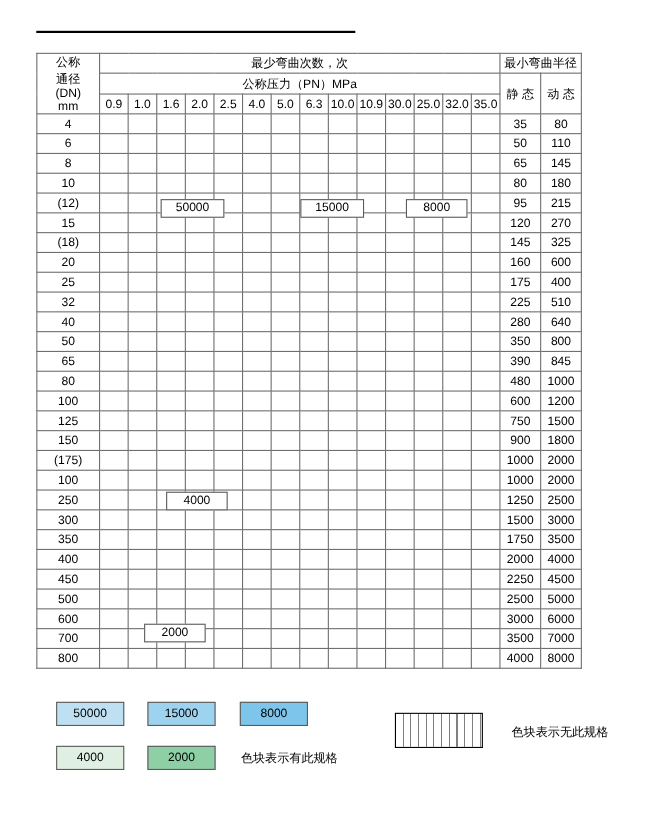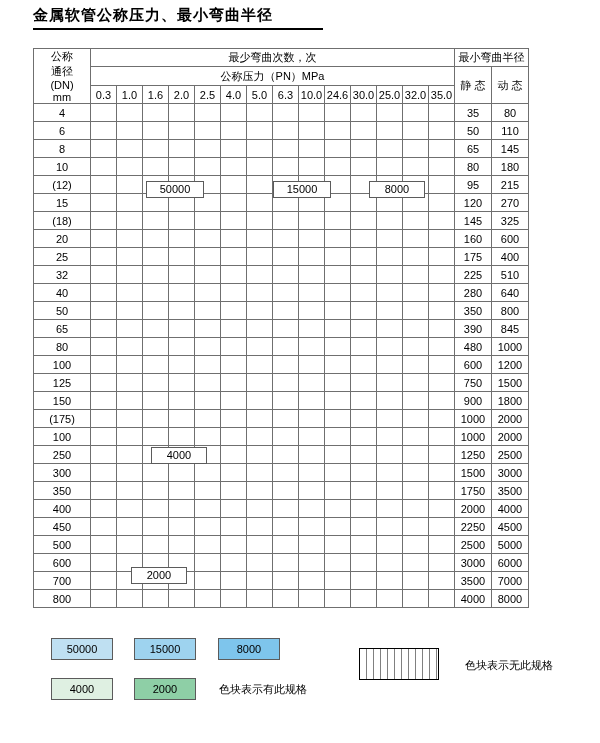--- a/index.html
+++ b/index.html
@@ -73,51 +73,50 @@
     position:absolute;border:1px solid #000;width:78px;height:30px;
     background:
       repeating-linear-gradient(to right,#ffffff 0px,#ffffff 6px,#808080 6px,#808080 7px);
   }
 </style>
 </head>
 <body>
 
 <div class="page">
 
-  <div class="title">金属软管公称压力、最小弯曲半径</div>
   <div class="title-rule"></div>
 
   <table class="grid">
     <thead>
       <tr>
         <td class="dncell" rowspan="3">
           <div>公称</div>
           <div>通径</div>
           <div>(DN)</div>
           <div>mm</div>
         </td>
         <td class="hdr" colspan="14">最少弯曲次数，次</td>
         <td class="hdr" colspan="2">最小弯曲半径</td>
       </tr>
       <tr>
         <td class="hdr" colspan="14">公称压力（PN）MPa</td>
         <td class="hdr" rowspan="2">静 态</td>
         <td class="hdr" rowspan="2">动 态</td>
       </tr>
       <tr id="pressure-cols-row">
-          <td class="hdr colhead datacol">0.3</td>
+          <td class="hdr colhead datacol">0.9</td>
           <td class="hdr colhead datacol">1.0</td>
           <td class="hdr colhead datacol">1.6</td>
           <td class="hdr colhead datacol">2.0</td>
           <td class="hdr colhead datacol">2.5</td>
           <td class="hdr colhead datacol">4.0</td>
           <td class="hdr colhead datacol">5.0</td>
           <td class="hdr colhead datacol">6.3</td>
           <td class="hdr colhead datacol">10.0</td>
-          <td class="hdr colhead datacol">24.6</td>
+          <td class="hdr colhead datacol">10.9</td>
           <td class="hdr colhead datacol">30.0</td>
           <td class="hdr colhead datacol">25.0</td>
           <td class="hdr colhead datacol">32.0</td>
           <td class="hdr colhead datacol">35.0</td>
         </tr>
     </thead>
     <tbody id="table-body">
         <tr>
           <td class="dncell rowlabel">4</td>
           <td class="datacol f-b1"></td>

